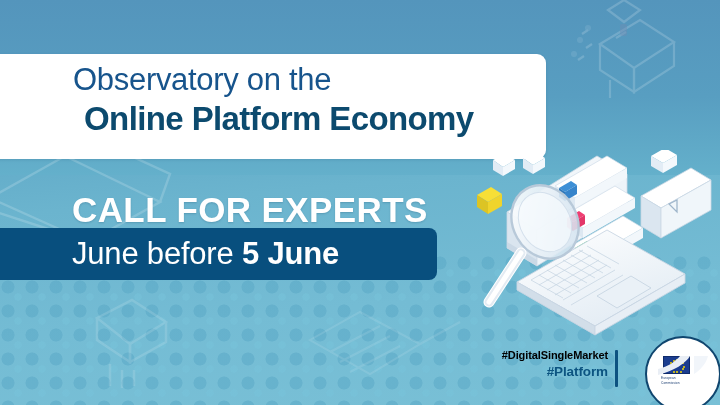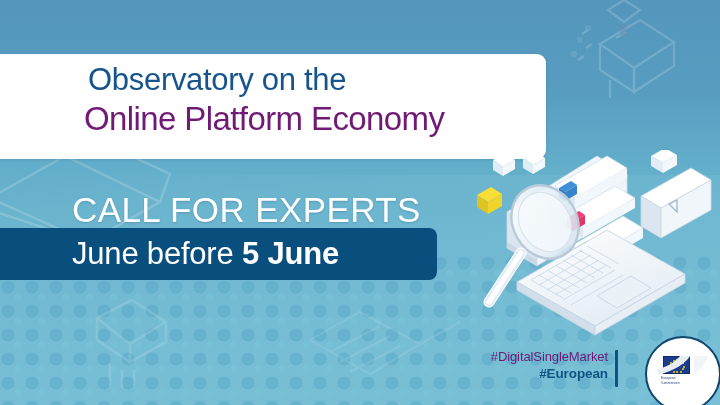--- a/index.html
+++ b/index.html
@@ -86,46 +86,46 @@
     left: -14px;
     top: 54px;
     width: 560px;
     height: 105px;
     background: #ffffff;
     border-radius: 0 9px 9px 0;
     box-shadow: 0 1px 3px rgba(10,50,80,0.12);
   }
   .title-line1 {
     position: absolute;
-    left: 88px;
+    left: 73px;
     top: 62px;
     font-size: 31px;
     font-weight: 400;
     color: #17548c;
     letter-spacing: -0.3px;
     white-space: nowrap;
   }
   .title-line2 {
     position: absolute;
     left: 84px;
     top: 100px;
     font-size: 33px;
-    font-weight: 400;
-    color: #701a75;
+    font-weight: 700;
+    color: #0c4a6e;
     letter-spacing: -0.6px;
     white-space: nowrap;
   }
 
   
   .cta-headline {
     position: absolute;
     left: 72px;
     top: 190px;
     font-size: 35px;
-    font-weight: 400;
+    font-weight: 700;
     color: #ffffff;
     letter-spacing: 0.4px;
     white-space: nowrap;
     text-shadow: 0 1px 2px rgba(12,58,92,0.22);
   }
 
   
   .apply-box {
     position: absolute;
     left: -16px;
@@ -153,23 +153,23 @@
   
   .hashtags {
     position: absolute;
     right: 112px;
     top: 348px;
     text-align: right;
     color: #0e5b86;
     line-height: 1.32;
   }
   .hashtag-1 {
-    font-size: 13px;
-    font-weight: 400;
-    color: #701a75;
+    font-size: 11px;
+    font-weight: 700;
+    color: #000000;
     letter-spacing: -0.1px;
   }
   .hashtag-2 {
     font-size: 13.5px;
     font-weight: 700;
     color: #0c5481;
     letter-spacing: -0.1px;
   }
   .hash-divider {
     position: absolute;
@@ -315,21 +315,21 @@
 
   <div class="cta-headline">CALL FOR EXPERTS</div>
 
   <div class="apply-box"></div>
   <div class="apply-text">
     <span>June before </span><span class="strong">5 June</span>
   </div>
 
   <div class="hashtags">
     <div class="hashtag-1">#DigitalSingleMarket</div>
-    <div class="hashtag-2">#European</div>
+    <div class="hashtag-2">#Platform</div>
   </div>
   <div class="hash-divider"></div>
 
   <div class="logo-circle">
     <div class="logo-inner">
       <div class="eu-flag">
         <div class="eu-stars">
           <div class="eu-star" style="left:12px;  top:2.3px;"></div>
           <div class="eu-star" style="left:15.5px;top:3.1px;"></div>
           <div class="eu-star" style="left:18px;  top:5.4px;"></div>

